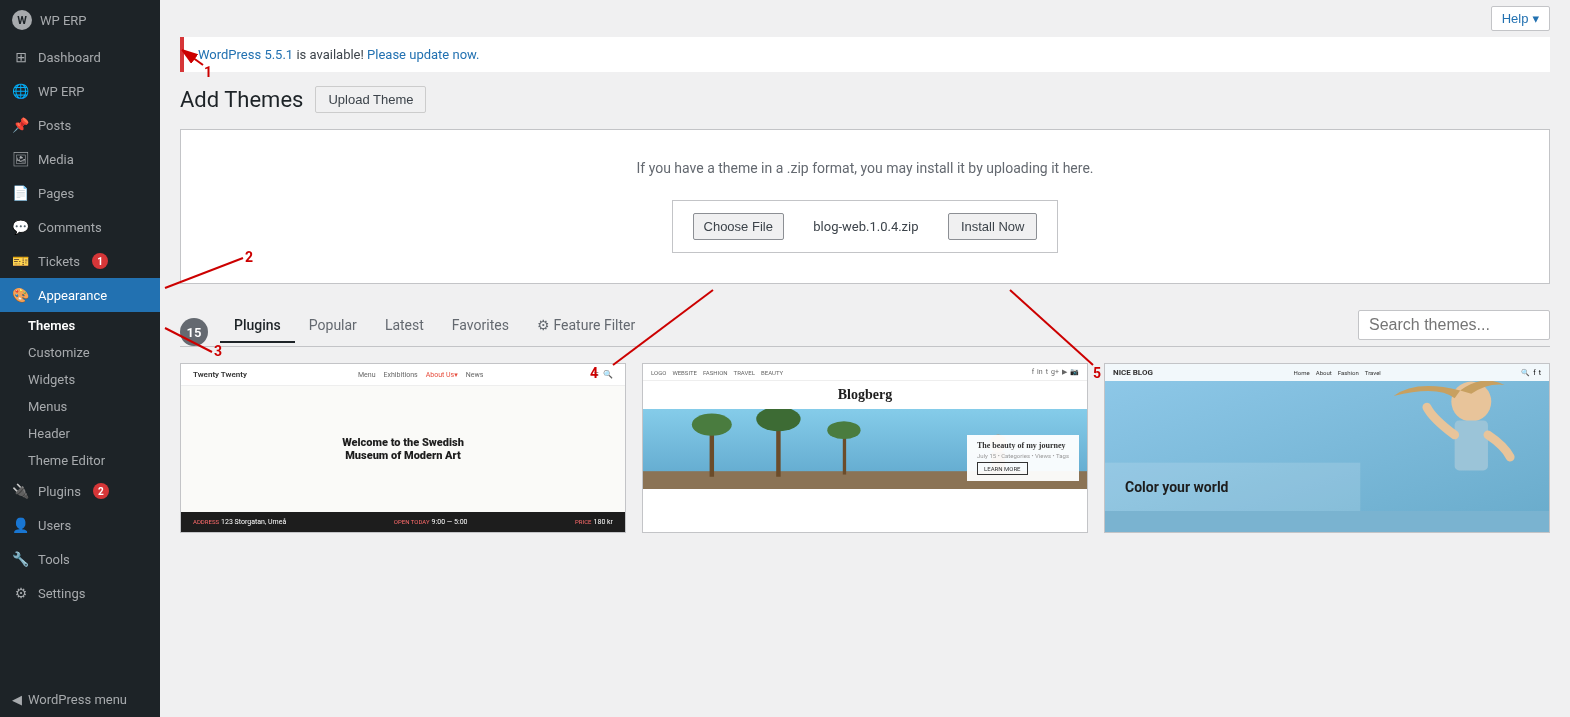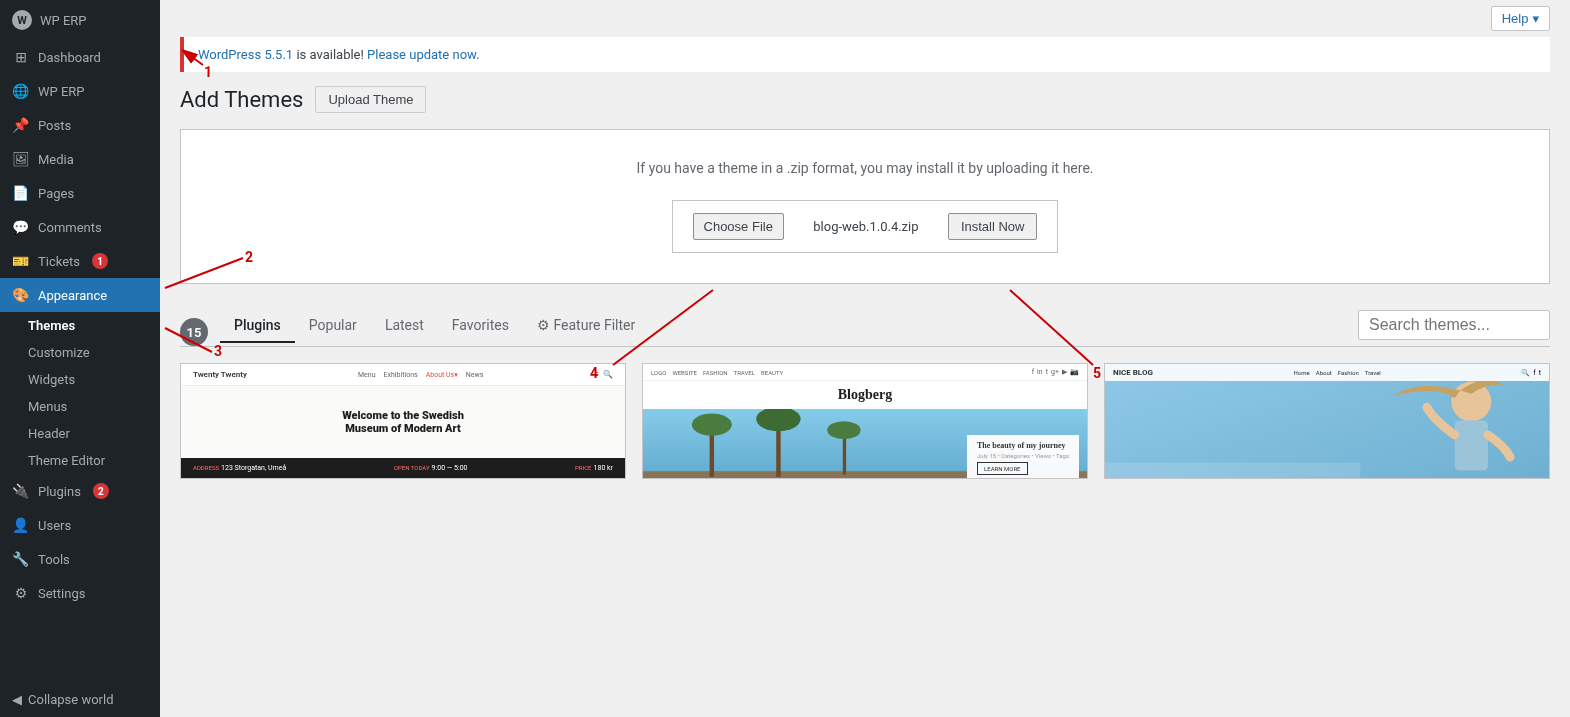--- a/index.html
+++ b/index.html
@@ -241,21 +241,21 @@
       gap: 16px;
     }
     .theme-card {
       background: #fff;
       border: 1px solid #c3c4c7;
       overflow: hidden;
       cursor: pointer;
     }
     .theme-preview {
       width: 100%;
-      height: 114px;
+      height: 168px;
       overflow: hidden;
       position: relative;
     }
 
     
     .theme1-preview {
       background: #f5f0e8;
       display: flex;
       flex-direction: column;
     }
@@ -442,21 +442,21 @@
     <span>Tools</span>
   </div>
   <div class="sidebar-item">
     <span class="icon">⚙</span>
     <span>Settings</span>
   </div>
 
   <div style="flex:1"></div>
   <div class="collapse-menu">
     <span>◀</span>
-    <span>Collapse world</span>
+    <span>WordPress menu</span>
   </div>
 </nav>
 
 <div id="main">
 
   <div id="topbar">
     <button class="help-btn">
       <span>Help</span>
       <span>▾</span>
     </button>

